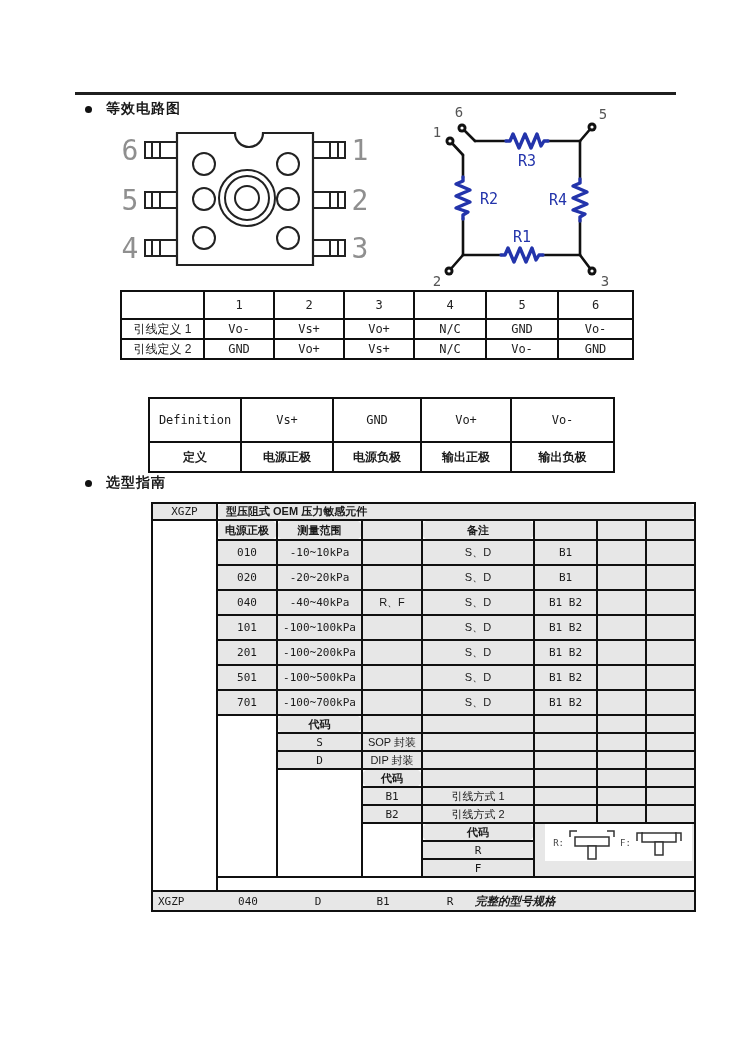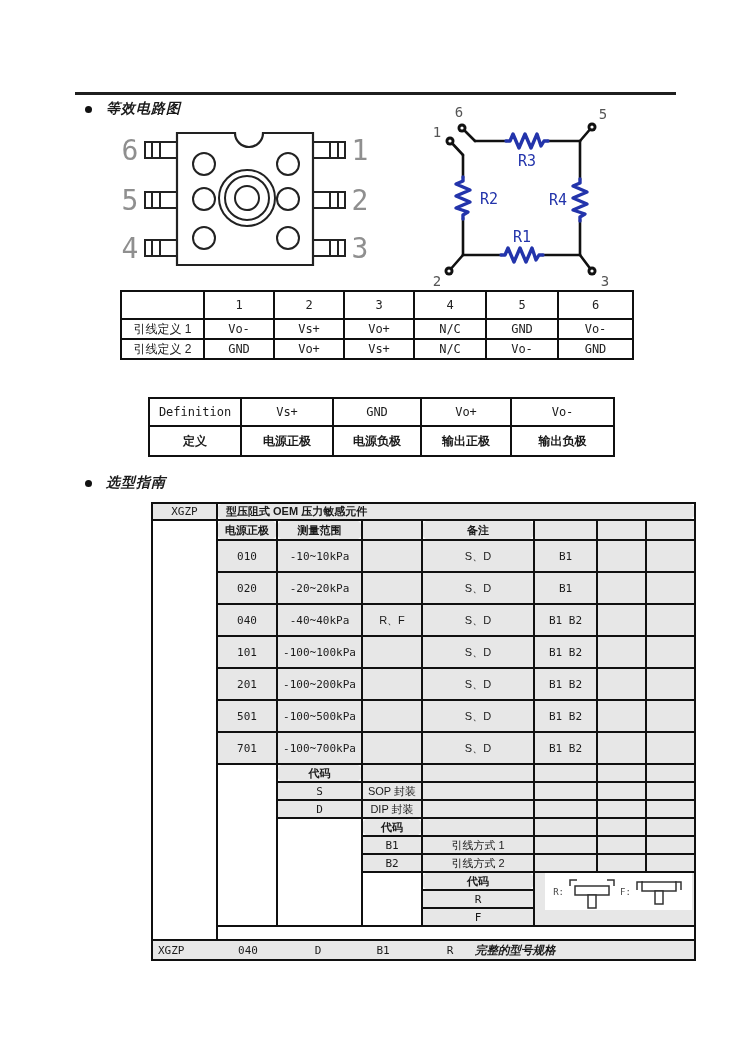--- a/index.html
+++ b/index.html
@@ -1,44 +1,44 @@
 <!DOCTYPE html>
 <html><head>
 <meta charset="utf-8">
 <style>
   html,body{margin:0;padding:0;background:#ffffff;}
   .page{position:relative;width:750px;height:1061px;background:#fff;overflow:hidden;
         font-family:"Liberation Sans",sans-serif;color:#1a1a1a;}
   .rule{position:absolute;background:#1f1f1f;}
   .sec-header{position:absolute;display:flex;align-items:center;}
   .bullet{width:7px;height:7px;border-radius:50%;background:#111;margin-right:14px;flex:none;}
-  .sec-title{font-size:14px;font-weight:bold;letter-spacing:1px;font-style:italic;}
+  .sec-title{font-size:14px;font-weight:bold;letter-spacing:1px;}
   
   table{border-collapse:collapse;table-layout:fixed;}
   td{border:2px solid #101010;text-align:center;vertical-align:middle;padding:0;
      font-size:12px;white-space:nowrap;overflow:hidden;}
   .mono{font-family:"DejaVu Sans Mono",monospace;}
   .abs{position:absolute;}
   
   .pin-table{position:absolute;left:120px;top:290px;width:512px;}
   .pin-table td{background:#fff;color:#222;}
   .pin-table .hdr{height:28px;}
   .pin-table .row{height:20px;}
   .pin-label{font-size:12px;}
   
   .def-table{position:absolute;left:148px;top:397px;width:465px;}
   .def-table td{background:#fff;}
-  .def-table .r1{height:28px;margin-top:19px;}
+  .def-table .r1{height:44px;margin-top:19px;}
   .def-table .r2{height:30px;font-family:"Liberation Serif",serif;font-weight:bold;font-size:12.5px;}
   
   .sel-table{position:absolute;left:103px;top:502px;width:543px;margin-left:48px;}
   .sel-table td{font-size:11px;}
   .g{background:#e7e7e7;}
   .w{background:#ffffff;}
-  .hA{height:16px;} .hB{height:20px;} .hC{height:32px;} .hD{height:18px;} .hE{height:14px;} .hF{height:20px;}
+  .hA{height:16px;} .hB{height:20px;} .hC{height:25px;} .hD{height:18px;} .hE{height:14px;} .hF{height:20px;}
   .cn{font-weight:bold;font-size:11.5px;border-radius:8px;}
   .left{text-align:left;padding-left:8px;}
   .footer-cell{position:relative;}
   .footer-cell span{position:absolute;top:50%;transform:translateY(-50%);}
   .img-cell{position:relative;}
   .port-box{position:absolute;left:10px;top:0;width:147px;height:37px;background:#fff;
             display:flex;align-items:center;justify-content:center;gap:3px;}
   .port-label{font-size:9px;color:#444;font-family:"DejaVu Sans Mono",monospace;}
   svg text{font-family:"DejaVu Sans Mono",monospace;}
 </style>

